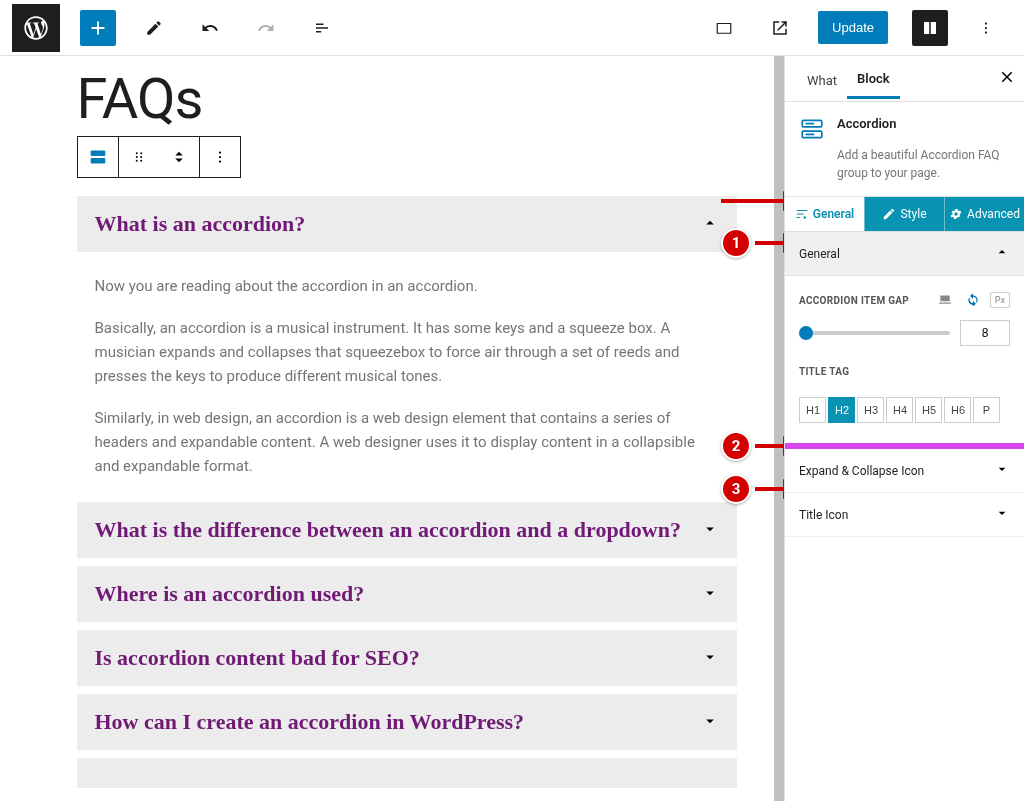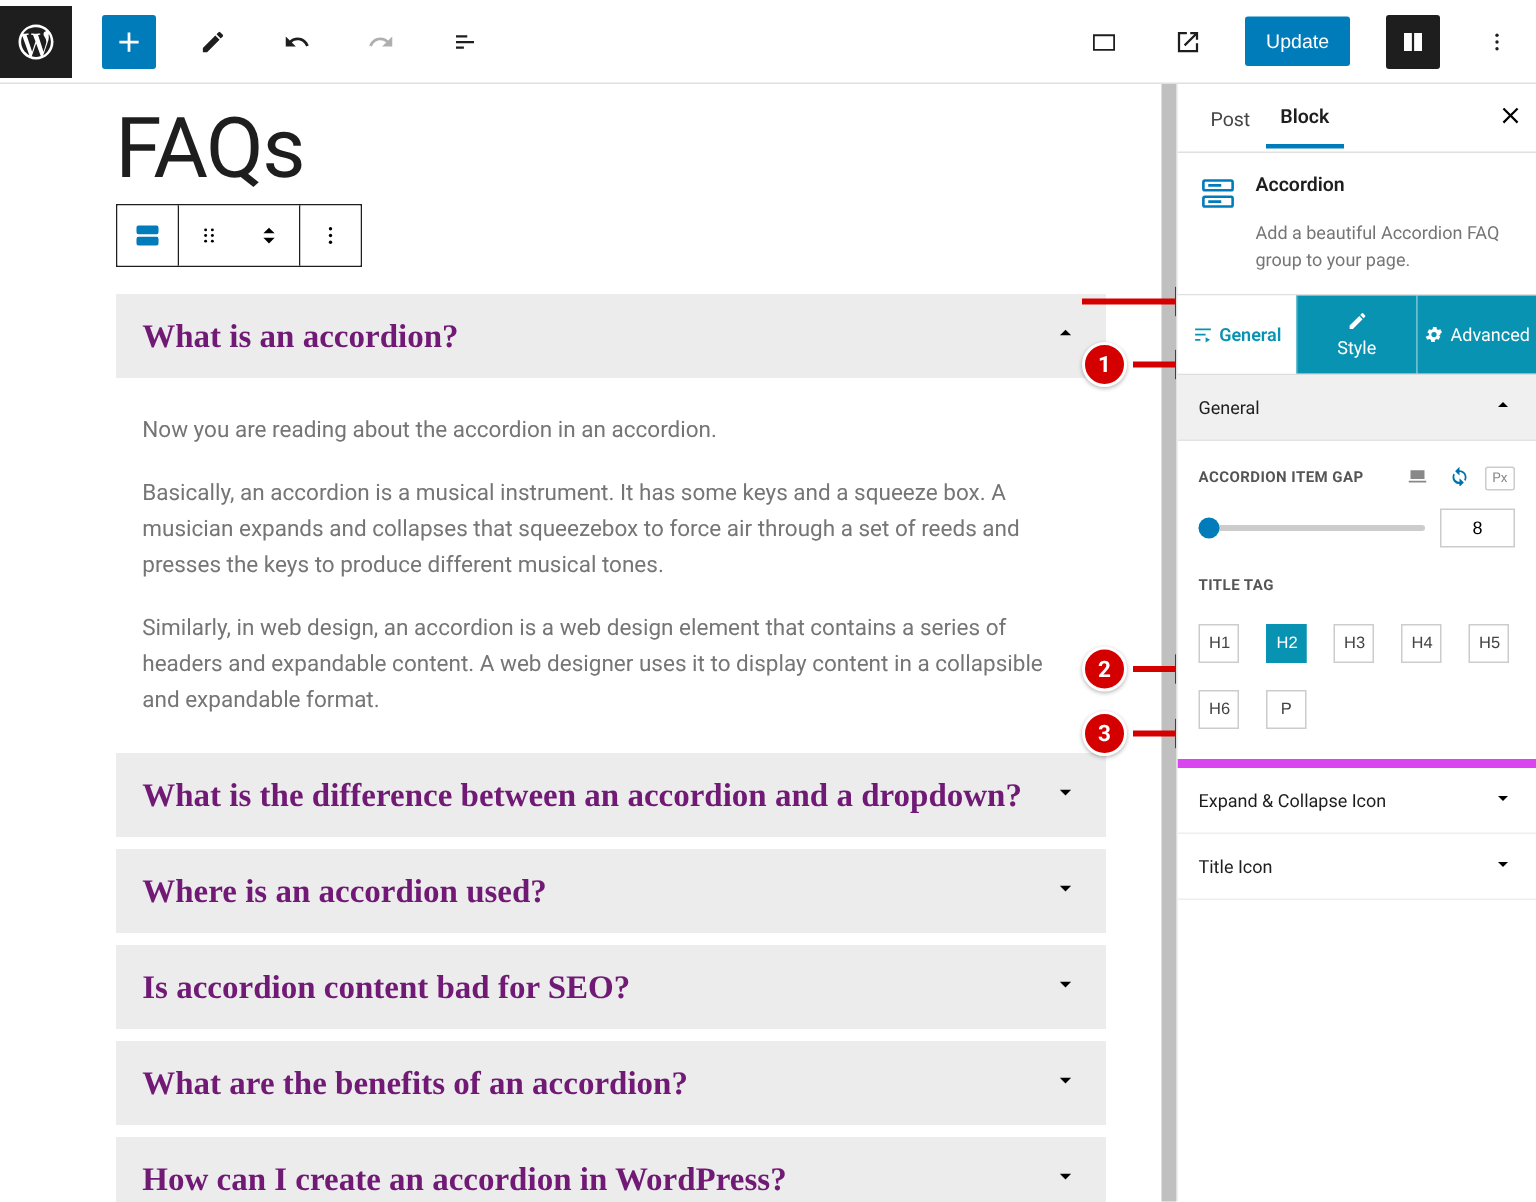--- a/index.html
+++ b/index.html
@@ -1,19 +1,19 @@
 <!DOCTYPE html>
 <html><head>
 <meta charset="utf-8">
 <style>
   * { box-sizing: border-box; margin: 0; padding: 0; }
   body { font-family: -apple-system, BlinkMacSystemFont, "Segoe UI", Roboto, sans-serif; font-size: 13px; color: #1e1e1e; background: #fff; width: 1024px; height: 801px; overflow: hidden; }
 
   
-  .topbar { height: 56px; display: flex; align-items: center; padding: 0 8px; border-bottom: 1px solid #e0e0e0; gap: 20px; }
+  .topbar { height: 56px; display: flex; align-items: center; padding: 0 20px; border-bottom: 1px solid #e0e0e0; gap: 20px; }
   .wp-logo { width: 48px; height: 48px; background: #1e1e1e; display: flex; align-items: center; justify-content: center; margin-left: -8px; color: #fff; }
   .wp-logo svg { width: 28px; height: 28px; fill: #fff; }
   .toolbar-btn { width: 36px; height: 36px; display: flex; align-items: center; justify-content: center; background: transparent; border: none; cursor: pointer; color: #1e1e1e; border-radius: 2px; }
   .toolbar-btn.primary { background: #007cba; color: #fff; }
   .toolbar-btn svg { width: 22px; height: 22px; fill: currentColor; }
   .toolbar-btn.small svg { width: 18px; height: 18px; }
   .spacer { flex: 1; }
   .update-btn { background: #007cba; color: #fff; border: none; padding: 9px 14px; border-radius: 2px; cursor: pointer; font-size: 13px; }
   .dark-box { width: 36px; height: 36px; background: #1e1e1e; display: flex; align-items: center; justify-content: center; color: #fff; border-radius: 2px; margin-left: 4px;}
   .dark-box svg { fill: #fff; }
@@ -54,38 +54,38 @@
   .block-info { display: flex; padding: 14px 14px 6px; gap: 10px; }
   .block-info-icon { width: 28px; height: 28px; color: #007cba; flex-shrink:0; }
   .block-info-icon svg { width: 26px; height: 26px; }
   .block-info-title { font-weight: 600; font-size: 13px; }
   .block-info-desc { padding: 0 14px 14px 52px; color: #757575; font-size: 12px; line-height: 1.5; margin-top:-4px;}
 
   .sb-subtabs { display: flex; border-top: 1px solid #e0e0e0; border-bottom: 1px solid #ddd; }
   .sb-subtab { flex: 1; text-align: center; padding: 10px 0; cursor: pointer; font-size: 12px; display: flex; align-items: center; justify-content: center; gap: 4px; color:#fff; background:#0793b1; }
   .sb-subtab svg { width: 14px; height: 14px; fill: currentColor; }
   .sb-subtab.active { color: #0793b1; background: #fff; font-weight: 600; }
-  .sb-subtab.style { border-left:1px solid rgba(255,255,255,.4); border-right:1px solid rgba(255,255,255,.4);flex-direction:column;}
+  .sb-subtab.style { border-left:1px solid rgba(255,255,255,.4); border-right:1px solid rgba(255,255,255,.4);}
 
   .sb-section-head { display: flex; align-items: center; justify-content: space-between; padding: 12px 14px; background: #f0f0f0; cursor: pointer; border-bottom: 1px solid #e3e3e3; font-size: 12px; }
   .sb-section-head.plain { background: #fff; border-bottom: 1px solid #eee; align-items: center; }
   .sb-section-body { padding: 14px 14px 20px; border-bottom: 6px solid #d946ef; }
 
   .field-label-row { display: flex; align-items: center; justify-content: space-between; margin-bottom: 10px; }
   .field-label { text-transform: uppercase; font-size: 10px; font-weight: 700; color: #555; letter-spacing: .3px; }
   .field-icons { display: flex; gap: 6px; align-items: center; color: #888; }
   .field-icons span { border: 1px solid #ccc; padding: 2px 4px; font-size: 9px; border-radius: 2px; color:#888;}
   .field-icons .blue { color:#0073aa; border:none; }
   .slider-row { display: flex; align-items: center; gap: 10px; }
   .slider { flex: 1; height: 4px; background: #ccc; position: relative; border-radius: 2px; }
   .slider-thumb { position: absolute; left: 0; top: -5px; width: 14px; height: 14px; border-radius: 50%; background: #007cba; }
   .slider-input { width: 50px; border: 1px solid #ccc; padding: 5px; text-align: center; font-size: 12px; }
 
   .title-tag-label { text-transform: uppercase; font-size: 10px; font-weight: 700; color: #555; margin-top: 20px; margin-bottom: 20px; letter-spacing:.3px;}
-  .title-tags { display: flex; gap: 18px; flex-wrap: wrap; }
+  .title-tags { display: flex; gap: 2px; flex-wrap: wrap; }
   .tag-btn { border: 1px solid #ccc; background: #fff; font-size: 11px; padding: 6px 6px; cursor: pointer; color:#444; width:27px; text-align:center;}
   .tag-btn.active { background: #0793b1; color: #fff; border-color: #0793b1; }
 
   
   .annot-badge { position: absolute; width: 30px; height: 30px; background: #d40000; color: #fff; border-radius: 50%; display: flex; align-items: center; justify-content: center; font-weight: 700; font-size: 15px; border: 2px solid #fff; box-shadow: 0 1px 3px rgba(0,0,0,.3); z-index:5;}
   .annot-arrow { position: absolute; height: 4px; background: #d40000; z-index:4;}
   .annot-arrow::after { content: ''; position: absolute; right: -2px; top: -8px; border-left: 16px solid #d40000; border-top: 10px solid transparent; border-bottom: 10px solid transparent; }
 </style>
 </head>
 <body>
@@ -218,26 +218,20 @@
                 <path d="M7 10l5 5 5-5z"></path>
               </svg></span>
         </div>
         <div class="acc-item">
           <span class="acc-title">Is accordion content bad for SEO?</span>
           <span class="acc-chevron"><svg width="18" height="18" viewBox="0 0 24 24">
                 <path d="M7 10l5 5 5-5z"></path>
               </svg></span>
         </div>
         <div class="acc-item">
-          <span class="acc-title">What are the benefits of an accordion?</span>
-          <span class="acc-chevron"><svg width="18" height="18" viewBox="0 0 24 24">
-                <path d="M7 10l5 5 5-5z"></path>
-              </svg></span>
-        </div>
-        <div class="acc-item">
           <span class="acc-title">How can I create an accordion in WordPress?</span>
           <span class="acc-chevron"><svg width="18" height="18" viewBox="0 0 24 24">
                 <path d="M7 10l5 5 5-5z"></path>
               </svg></span>
         </div>
         <div class="acc-item">
           
           
         </div>
       </div>
@@ -250,21 +244,21 @@
 
     <div class="annot-badge" style="top:375px; left:692px;">2</div>
     <div class="annot-arrow" style="top:388px; left:726px; width:42px;"></div>
 
     <div class="annot-badge" style="top:418px; left:692px;">3</div>
     <div class="annot-arrow" style="top:431px; left:726px; width:42px;"></div>
   </div>
 
   <div class="sidebar">
     <div class="sb-tabs">
-      <div class="sb-tab">Post</div>
+      <div class="sb-tab">What</div>
       <div class="sb-tab active">Block</div>
       <div class="sb-close"><svg viewBox="0 0 24 24">
             <path d="M19 6.41L17.59 5 12 10.59 6.41 5 5 6.41 10.59 12 5 17.59 6.41 19 12 13.41 17.59 19 19 17.59 13.41 12z"></path>
           </svg></div>
     </div>
 
     <div class="block-info">
       <div class="block-info-icon">
         <svg viewBox="0 0 24 24" fill="none" stroke="currentColor" stroke-width="1.6">
             <rect x="3" y="4" width="18" height="6" rx="1"></rect>

